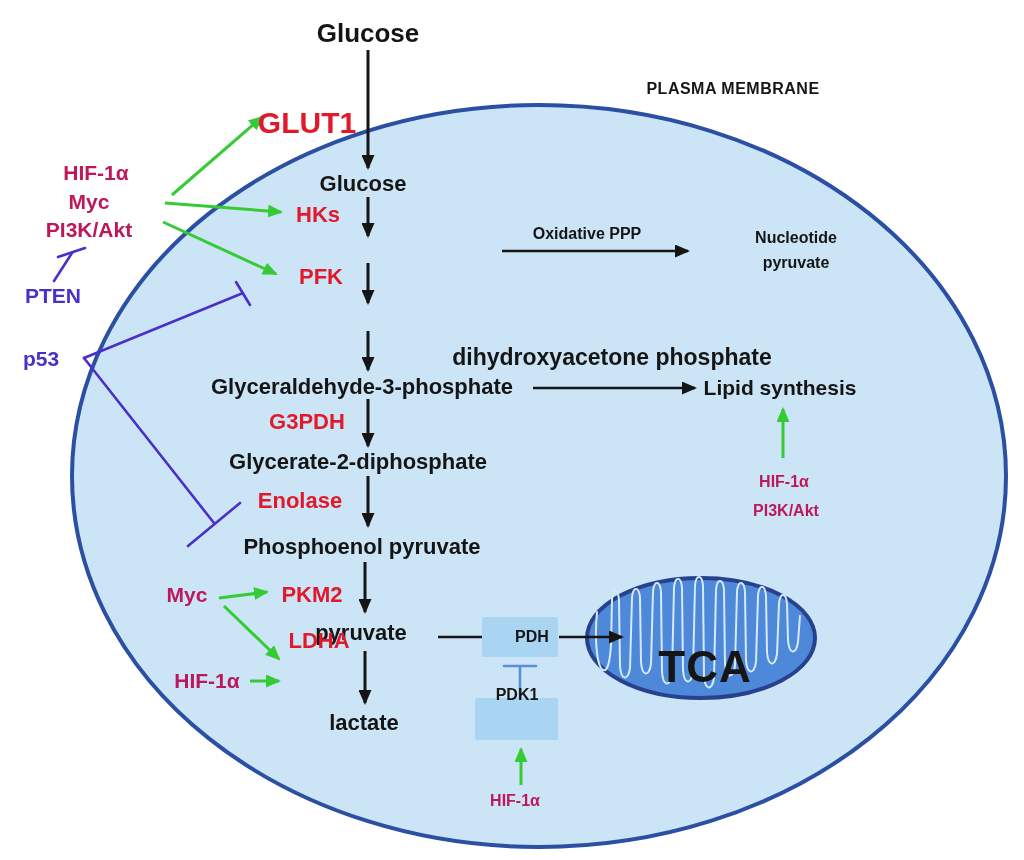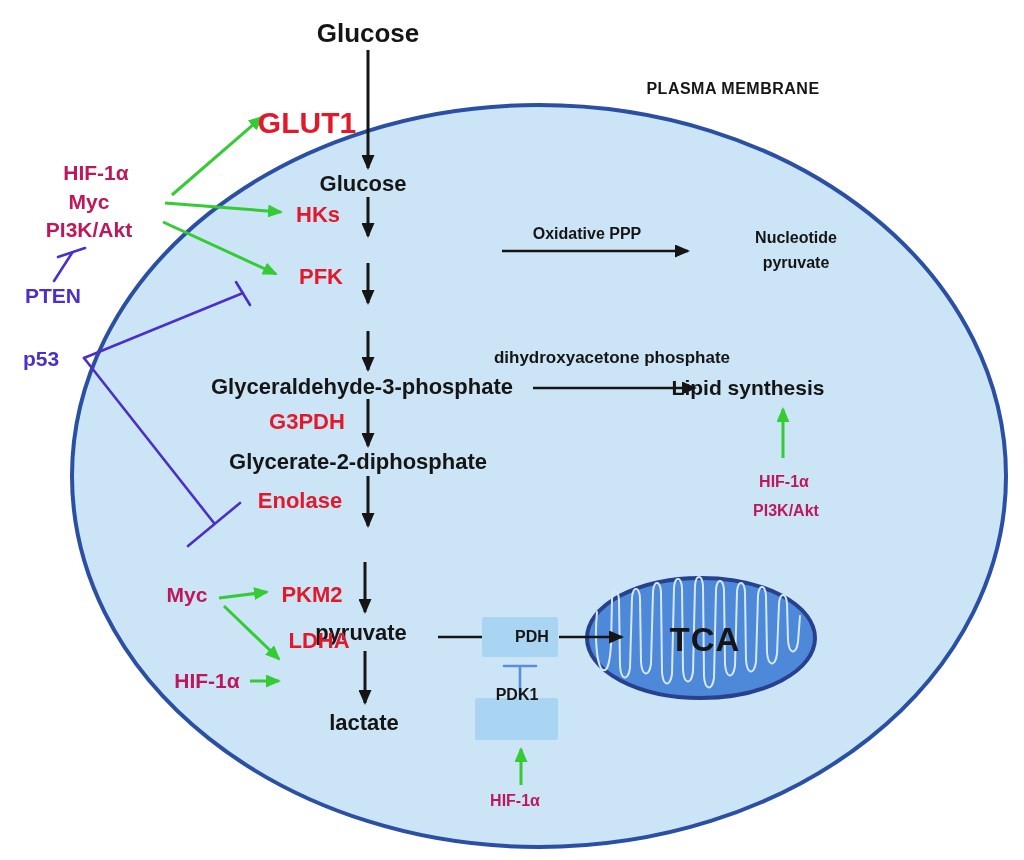--- a/index.html
+++ b/index.html
@@ -15,22 +15,22 @@
   .black{color:#151515;}
   .red{color:#e2182b;}
   .green{color:#be185d;}
   .purple{color:#4b2fc9;}
   .f26{font-size:26px;}
   .f24{font-size:30px;margin-top:24px;}
   .f22{font-size:22px;}
   .f21{font-size:21px;}
   .f20{font-size:16px;}
   .f18{font-size:16px;}
-  .f17{font-size:17px;}
-  .f34{font-size:33px;letter-spacing:1px;}
+  .f17{font-size:23px;}
+  .f34{font-size:44px;letter-spacing:1px;margin-top:27px;}
   .caps{letter-spacing:0.5px;}
   .twoline{line-height:25px;}
 </style>
 </head>
 <body>
 
 <div id="canvas">
 
   <svg id="shapes" width="1024" height="860" viewBox="0 0 1024 860" xmlns="http://www.w3.org/2000/svg">
     <defs>
@@ -104,26 +104,27 @@
   <div class="lbl black f22" style="left:363px;top:184px">Glucose</div>
   <div class="lbl red f22" style="left:318px;top:215px">HKs</div>
   <div class="lbl black f18" style="left:587px;top:234px">Oxidative PPP</div>
   <div class="lbl black f20 twoline" style="left:796px;top:250px">
     <div>Nucleotide</div>
     <div>pyruvate</div>
   </div>
   <div class="lbl red f22" style="left:321px;top:277px">PFK</div>
   <div class="lbl black f17" style="left:612px;top:358px">dihydroxyacetone phosphate</div>
   <div class="lbl black f22" style="left:362px;top:387px">Glyceraldehyde-3-phosphate</div>
-  <div class="lbl black f21" style="left:748px;top:388px">Lipid synthesis</div>
+  <div class="lbl black f21" style="left:780px;top:388px">Lipid synthesis</div>
   <div class="lbl green f20" style="left:784px;top:482px">HIF-1α</div>
   <div class="lbl green f20" style="left:786px;top:511px">PI3K/Akt</div>
   <div class="lbl red f22" style="left:307px;top:422px">G3PDH</div>
   <div class="lbl black f22" style="left:358px;top:462px">Glycerate-2-diphosphate</div>
   <div class="lbl red f22" style="left:300px;top:501px">Enolase</div>
+  <div class="lbl black f22" style="left:362px;top:547px">Phosphoenol pyruvate</div>
 
   <div class="lbl green f21" style="left:187px;top:595px">Myc</div>
   <div class="lbl red f22" style="left:312px;top:595px">PKM2</div>
   <div class="lbl black f22" style="left:361px;top:633px">pyruvate</div>
   <div class="lbl green f21" style="left:207px;top:681px">HIF-1α</div>
   <div class="lbl red f22" style="left:319px;top:641px">LDHA</div>
   <div class="lbl black f22" style="left:364px;top:723px">lactate</div>
 
   <div class="lbl black f20" style="left:532px;top:637px">PDH</div>
   <div class="lbl black f34" style="left:705px;top:640px">TCA</div>

